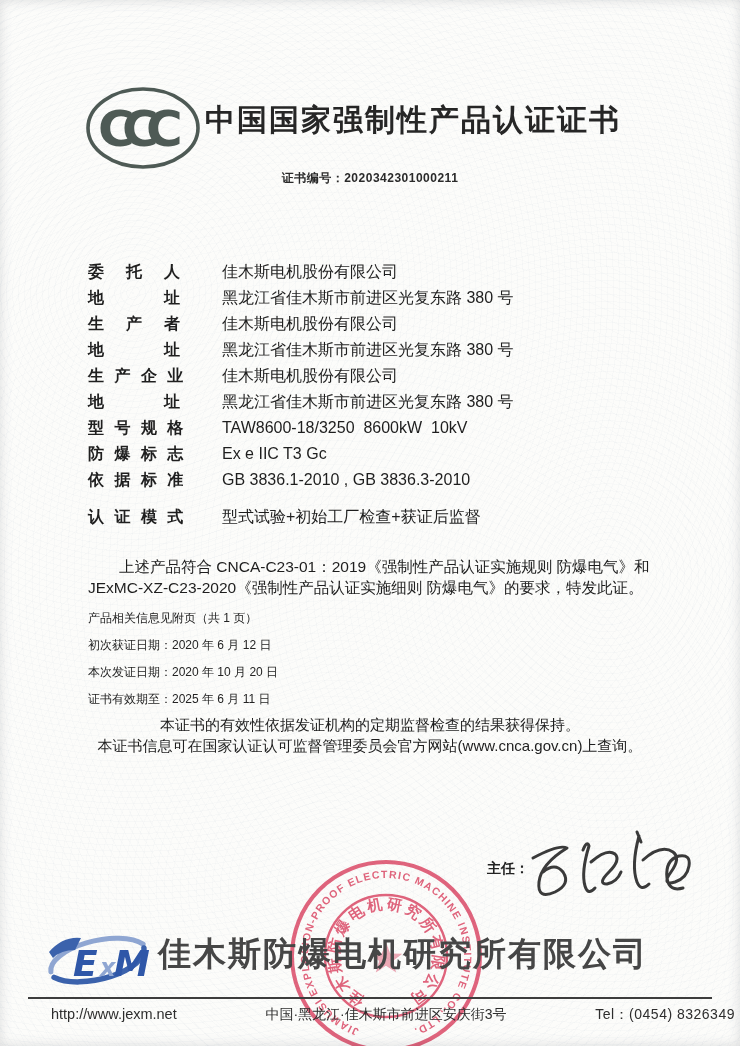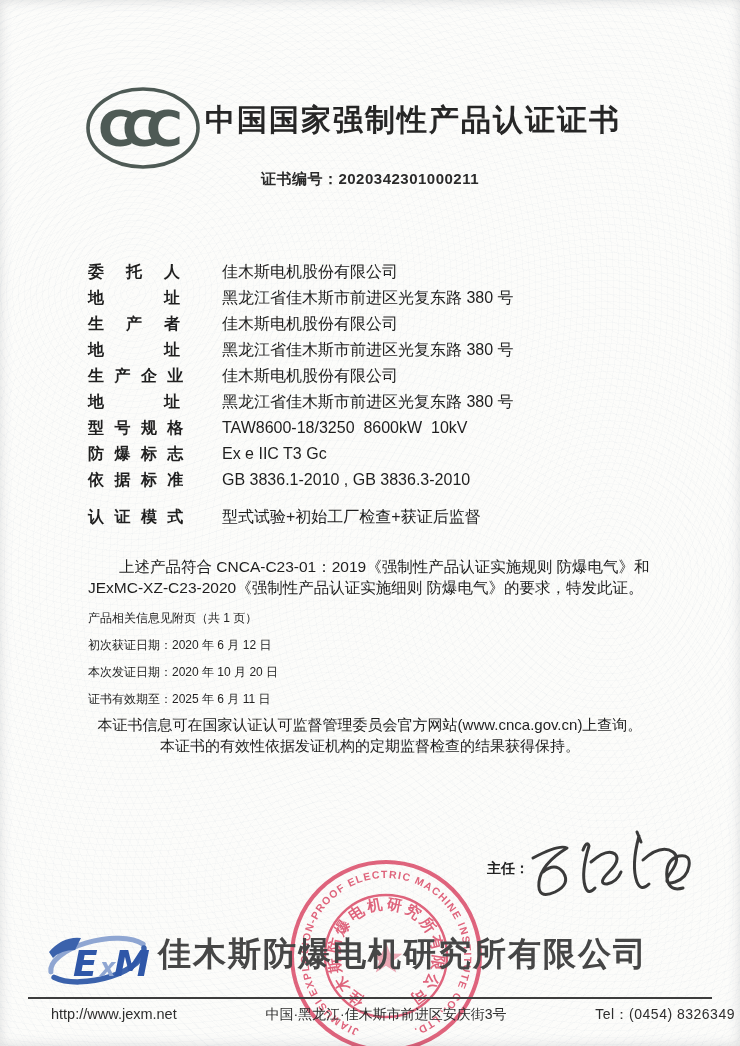--- a/index.html
+++ b/index.html
@@ -17,21 +17,21 @@
     font-family:"Liberation Sans","DejaVu Sans",sans-serif;
     color:#232323;
   }
   .ccc-logo{position:absolute;left:84px;top:86px;}
   .page-title{
     position:absolute;left:205px;top:100px;width:470px;
     font-size:30px;font-weight:700;letter-spacing:2px;color:#262626;
   }
   .cert-no{
     position:absolute;left:0;top:170px;width:740px;text-align:center;
-    font-size:15px;font-weight:700;color:#2a2a2a;letter-spacing:.5px;
+    font-size:12px;font-weight:700;color:#2a2a2a;letter-spacing:.5px;
   }
   .fields{position:absolute;left:88px;top:240px;width:578px;margin-top:19px;}
   .row{display:flex;line-height:26px;font-size:16px;}
   .row.mt{margin-top:11px;}
   .flabel{flex:0 0 134px;font-weight:600;letter-spacing:3px;color:#1f1f1f;white-space:pre;}
   .fvalue{flex:1;font-weight:500;color:#1e1e1e;white-space:pre-wrap;}
   .statement{
     position:absolute;left:88px;top:556px;width:582px;
     font-size:15.5px;line-height:21px;color:#1e1e1e;font-weight:500;
   }
@@ -124,22 +124,22 @@
   </div>
 
   <div class="infoblock">
     <div>产品相关信息见附页（共 1 页）</div>
     <div>初次获证日期：2020 年 6 月 12 日</div>
     <div>本次发证日期：2020 年 10 月 20 日</div>
     <div>证书有效期至：2025 年 6 月 11 日</div>
   </div>
 
   <div class="notes">
+    <div>本证书的有效性依据发证机构的定期监督检查的结果获得保持。</div>
     <div>本证书信息可在国家认证认可监督管理委员会官方网站(www.cnca.gov.cn)上查询。</div>
-    <div>本证书的有效性依据发证机构的定期监督检查的结果获得保持。</div>
   </div>
 
   <div class="sig-label">主任：</div>
   <svg class="sig-svg" width="180" height="95" viewBox="0 0 180 95">
     <g fill="none" stroke="#3a3a3a" stroke-width="3" stroke-linecap="round" stroke-linejoin="round">
       <path d="M8,38 q26,-14 34,-10 q-26,16 -28,34 q-2,18 16,10 q16,-8 8,-20 q-8,-10 -20,0"></path>
       <path d="M58,30 q4,-10 6,-4 q-8,26 -4,40 q3,10 10,2"></path>
       <path d="M66,42 q16,-14 24,-8 q6,6 -6,18 q-12,12 -2,12 q10,-2 14,-12"></path>
       <path d="M112,12 l4,10 m-2,-6 q-8,30 -2,46 q4,10 12,2"></path>
       <path d="M118,40 q18,-16 30,-8 q8,6 -2,20 q-10,14 4,10 q12,-4 14,-16 q2,-12 -10,-10 q-14,4 -12,22 q2,14 16,10"></path>

